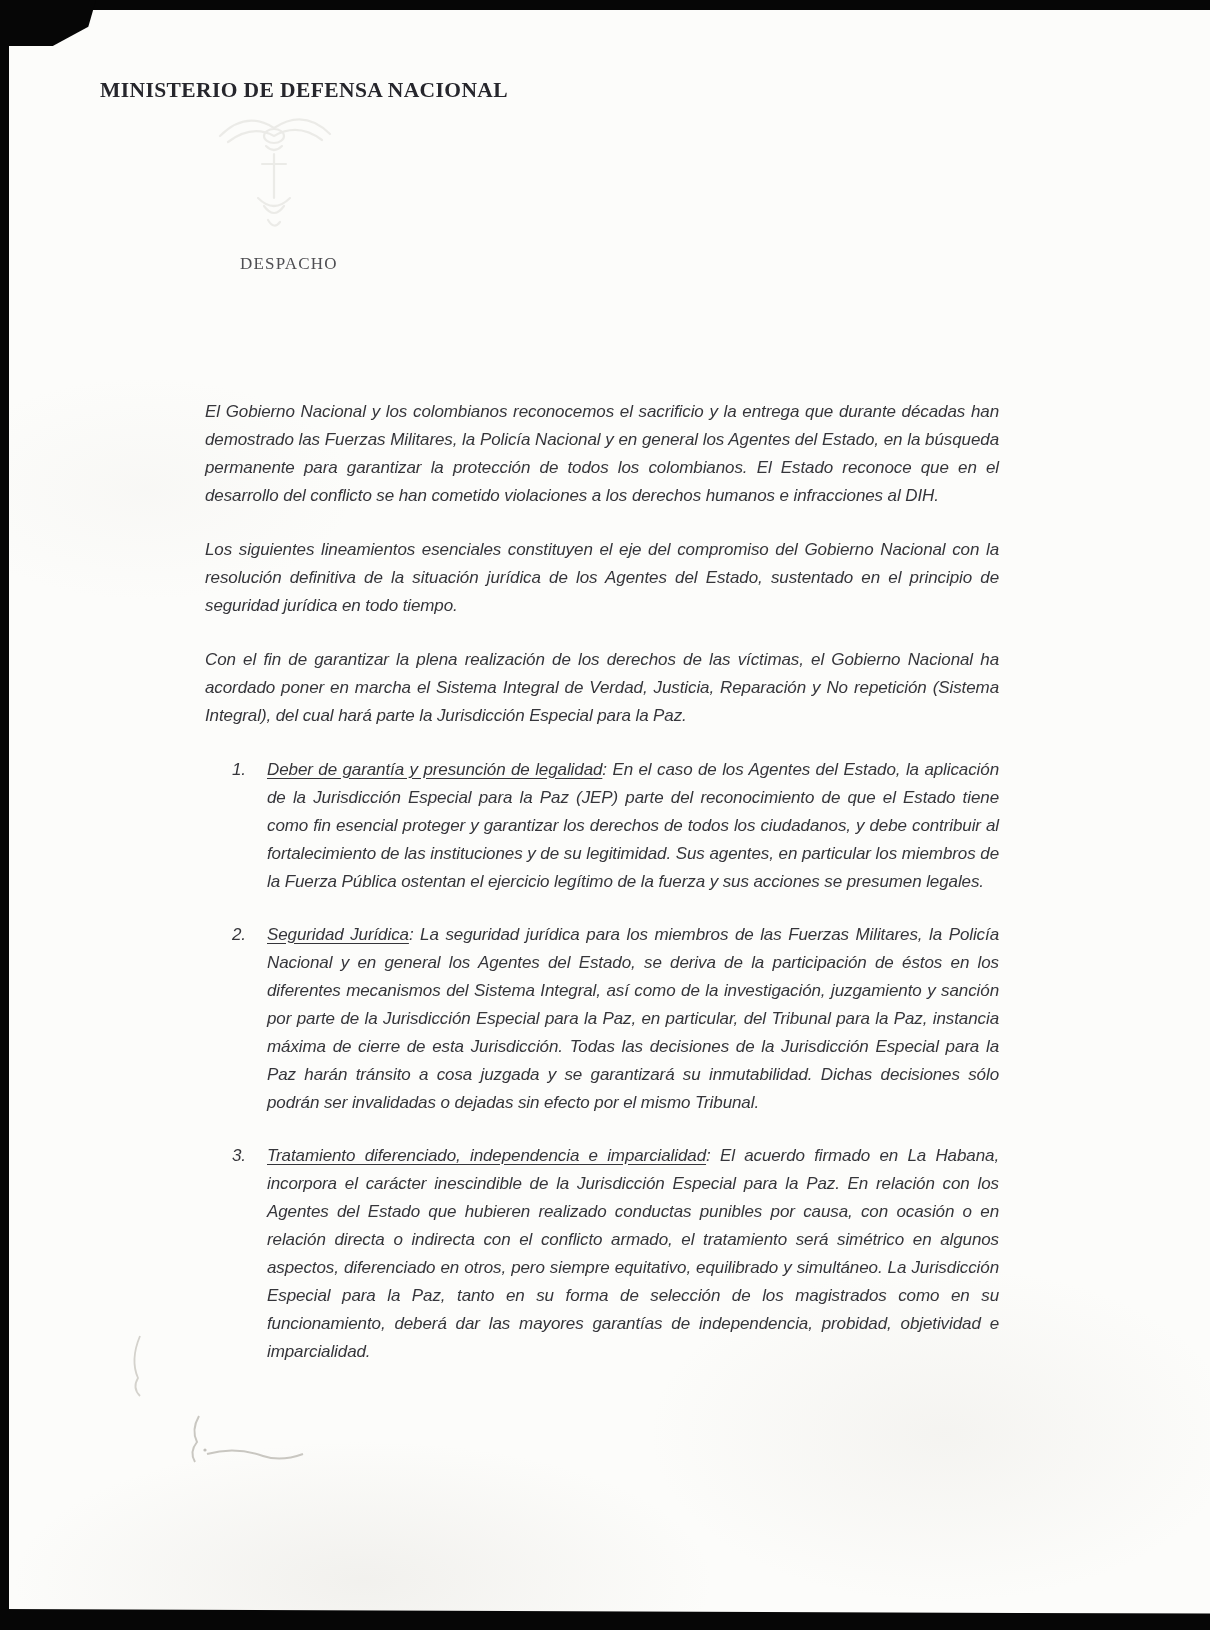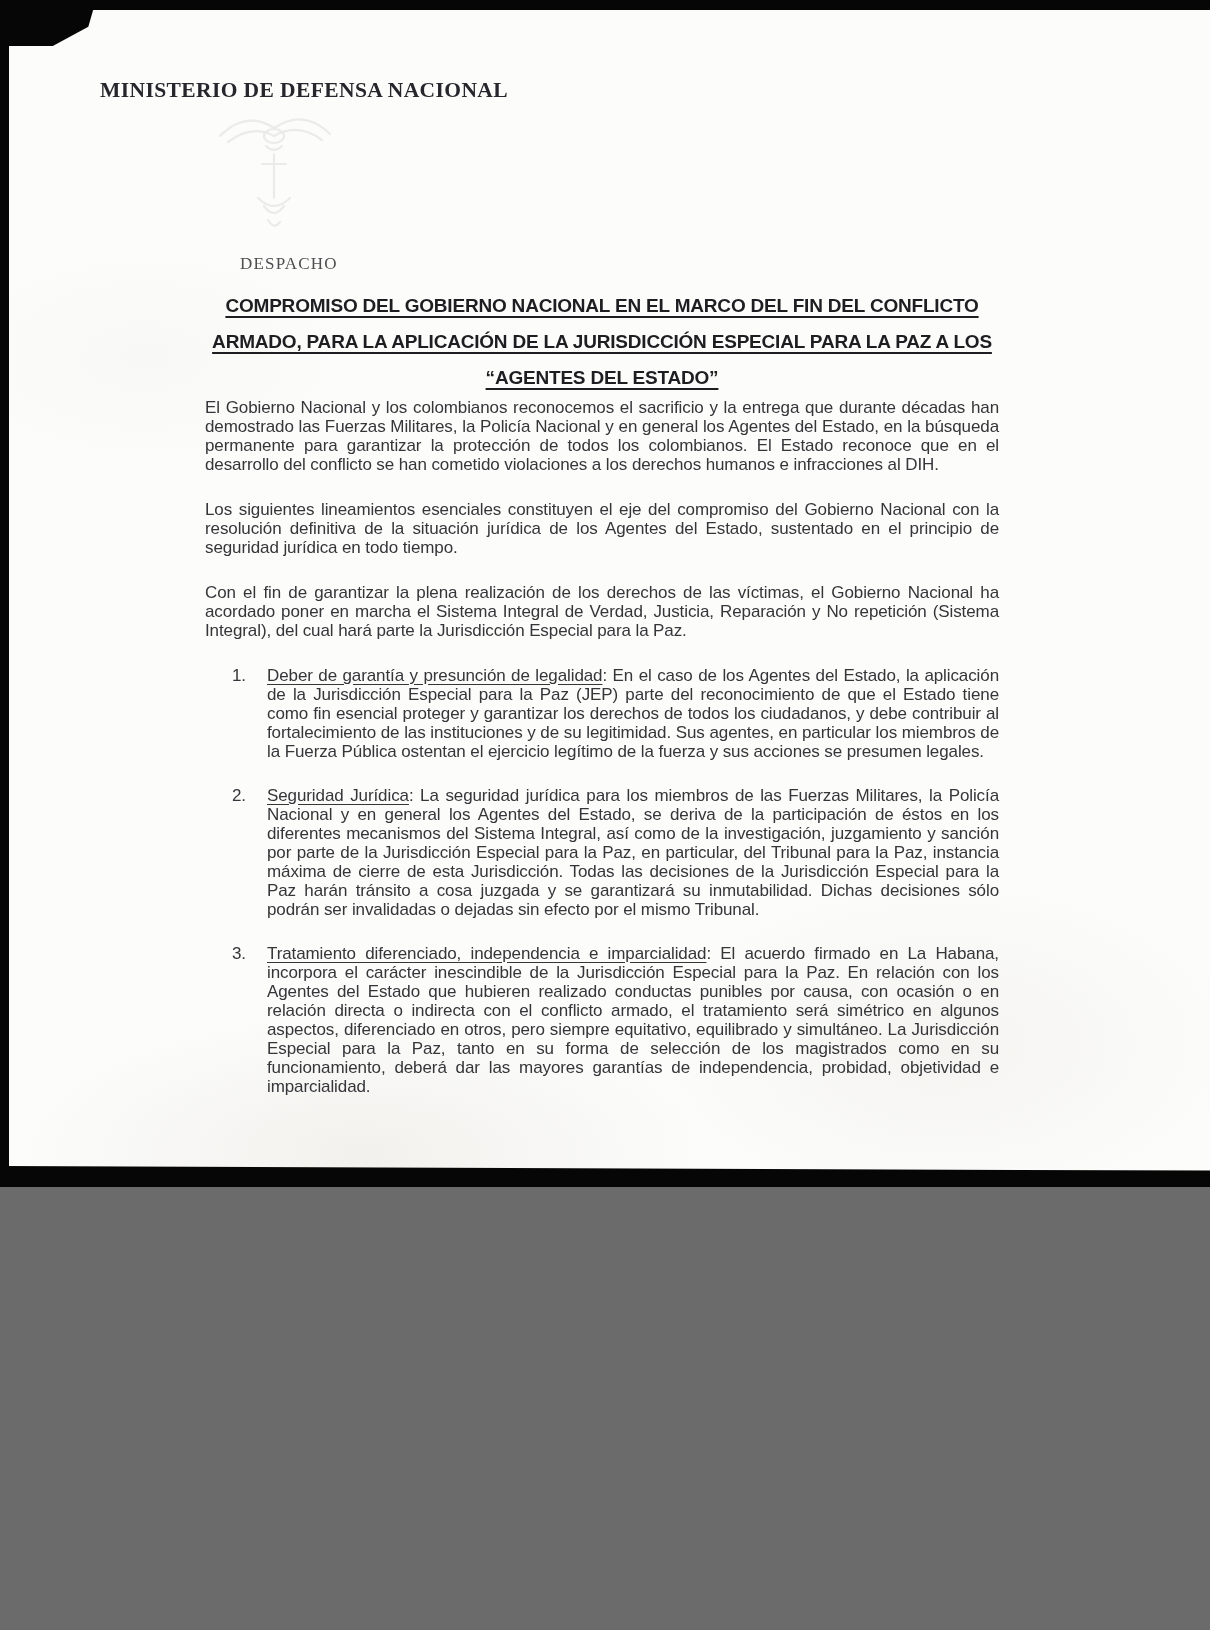--- a/index.html
+++ b/index.html
@@ -1,18 +1,18 @@
 <!DOCTYPE html>
 <html lang="es"><head>
 <meta charset="utf-8">
 <style>
   html,body{margin:0;padding:0;background:#6b6b6b;}
   .scan{
     position:relative;
-    width:1210px;height:1187px;
+    width:1210px;height:1630px;
     background:
       radial-gradient(ellipse 420px 240px at 78% 88%, rgba(210,206,198,.18), transparent 70%),
       radial-gradient(ellipse 500px 200px at 30% 97%, rgba(205,201,193,.22), transparent 70%),
       radial-gradient(ellipse 300px 160px at 12% 30%, rgba(214,211,205,.10), transparent 70%),
       #fcfcfa;
     overflow:hidden;
     font-family:"Liberation Sans", sans-serif;
     color:#35353a;
   }
   
@@ -38,22 +38,23 @@
     position:absolute;left:205px;top:288px;width:794px;
     font-weight:bold;font-size:19px;line-height:36px;
     text-align:center;color:#1e1e22;
     text-decoration:underline;
     text-decoration-thickness:2px;
     text-underline-offset:4px;
     letter-spacing:-.2px;
   }
   .doc-body{
     position:absolute;left:205px;top:398px;width:794px;
-    font-size:17px;line-height:19px;letter-spacing:-.1px;
+    font-size:17px;line-height:28px;letter-spacing:-.1px;
     text-align:justify;
+    font-style:italic;
   }
   .doc-body p{margin:0 0 26px 0;}
   .num-list{margin-left:27px;}
   .num-item{display:flex;margin-bottom:25px;}
   .num-item .num{flex:0 0 35px;}
   .num-item .item-text{flex:1;text-align:justify;}
   .lead-underline{text-decoration:underline;text-underline-offset:3px;}
   
   .pencil{position:absolute;pointer-events:none;}
 </style>
@@ -78,21 +79,20 @@
       <path d="M62,52 L62,96"></path>
       <path d="M50,62 L74,62"></path>
       <path d="M46,96 Q62,112 78,96"></path>
       <path d="M52,104 Q62,118 72,104"></path>
       <path d="M56,118 Q62,128 68,120"></path>
     </g>
   </svg>
 
   <div class="office">DESPACHO</div>
 
-  <div class="doc-title">COMPROMISO DEL GOBIERNO NACIONAL EN EL MARCO DEL FIN DEL CONFLICTO ARMADO, PARA LA APLICACIÓN DE LA JURISDICCIÓN ESPECIAL PARA LA PAZ A LOS “AGENTES DEL ESTADO”</div>
 
   <div class="doc-body">
     <p>El Gobierno Nacional y los colombianos reconocemos el sacrificio y la entrega que durante décadas han demostrado las Fuerzas Militares, la Policía Nacional y en general los Agentes del Estado, en la búsqueda permanente para garantizar la protección de todos los colombianos. El Estado reconoce que en el desarrollo del conflicto se han cometido violaciones a los derechos humanos e infracciones al DIH.</p>
     <p>Los siguientes lineamientos esenciales constituyen el eje del compromiso del Gobierno Nacional con la resolución definitiva de la situación jurídica de los Agentes del Estado, sustentado en el principio de seguridad jurídica en todo tiempo.</p>
     <p>Con el fin de garantizar la plena realización de los derechos de las víctimas, el Gobierno Nacional ha acordado poner en marcha el Sistema Integral de Verdad, Justicia, Reparación y No repetición (Sistema Integral), del cual hará parte la Jurisdicción Especial para la Paz.</p>
 
     <div class="num-list">
       <div class="num-item">
         <span class="num">1.</span>
         <span class="item-text"><span class="lead-underline">Deber de garantía y presunción de legalidad</span><span>: En el caso de los Agentes del Estado, la aplicación de la Jurisdicción Especial para la Paz (JEP) parte del reconocimiento de que el Estado tiene como fin esencial proteger y garantizar los derechos de todos los ciudadanos, y debe contribuir al fortalecimiento de las instituciones y de su legitimidad. Sus agentes, en particular los miembros de la Fuerza Pública ostentan el ejercicio legítimo de la fuerza y sus acciones se presumen legales.</span></span>

